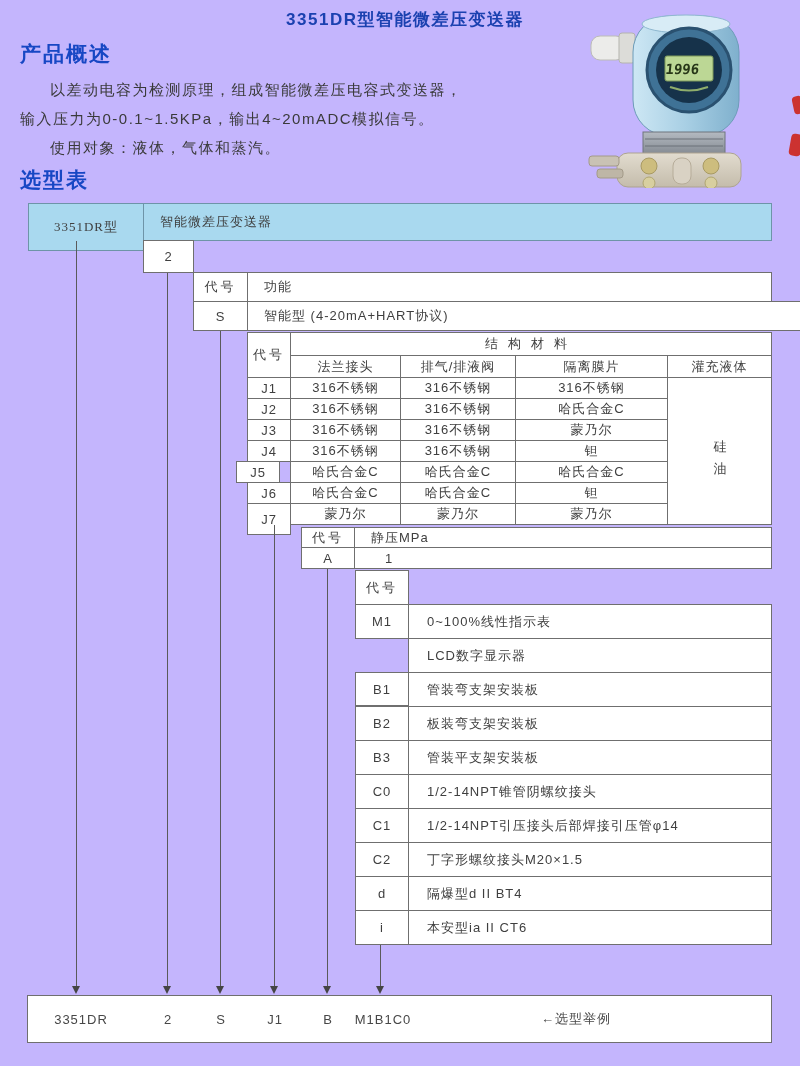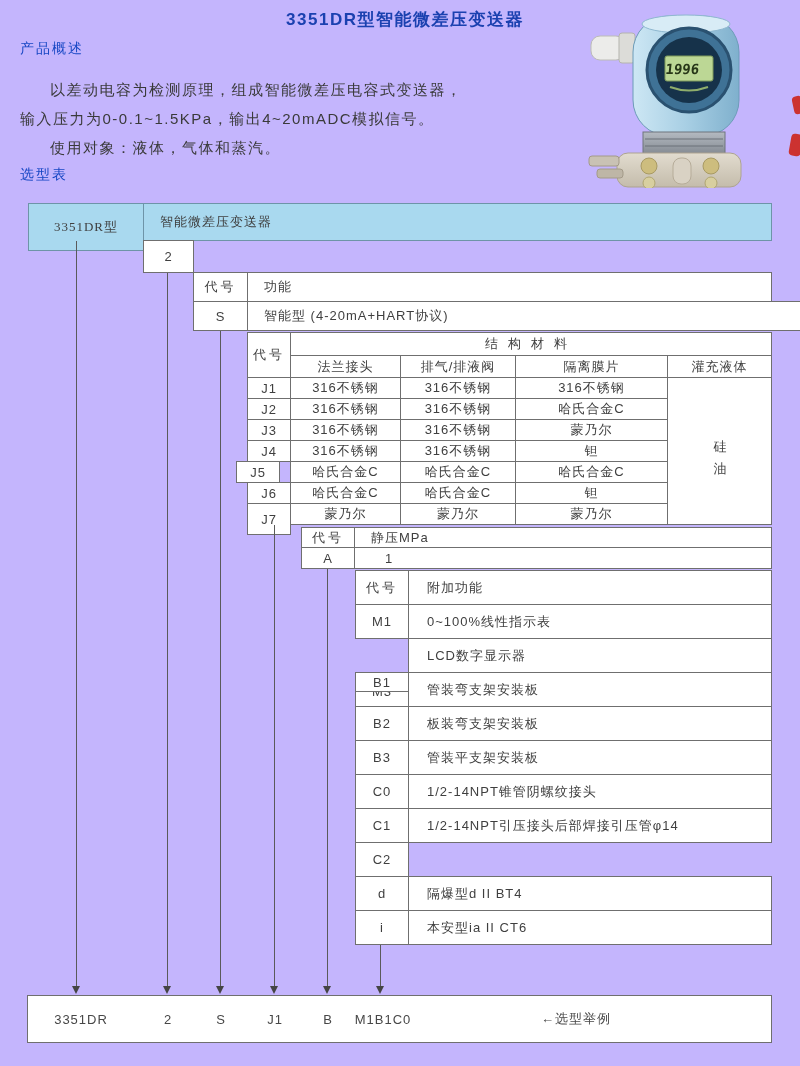--- a/index.html
+++ b/index.html
@@ -9,21 +9,21 @@
     color:#3c3c3c;
   }
 
   
   .title {
     position:absolute; left:0; top:8px; width:810px; margin:0;
     text-align:center; font-size:17px; font-weight:bold; color:#1b41b0;
     letter-spacing:1.5px;
   }
   .sec {
-    position:absolute; left:20px; margin:0; font-size:14px; font-weight:normal;
+    position:absolute; left:20px; margin:0; font-size:21px; font-weight:bold;
     color:#1747c4; letter-spacing:2px;
   }
   .para {
     position:absolute; left:20px; width:570px; margin:0;
     font-size:15px; line-height:20px; color:#3a3a3a; letter-spacing:1.5px;
     white-space:nowrap;
   }
   .indent { padding-left:30px; }
 
   
@@ -182,44 +182,44 @@
   <div class="cell center" style="left:515px; top:503px; width:153px; height:22px;">蒙乃尔</div>
 
   <div class="cell vtext" style="left:667px; top:377px; width:105px; height:148px;">硅油</div>
 
   <div class="cell center lsp" style="left:301px; top:527px; width:54px; height:21px;">代号</div>
   <div class="cell left" style="left:354px; top:527px; width:418px; height:21px;">静压MPa</div>
   <div class="cell center" style="left:301px; top:547px; width:54px; height:22px;">A</div>
   <div class="cell" style="left:354px; top:547px; width:418px; height:22px; padding-left:30px;">1</div>
 
   <div class="cell center lsp" style="left:355px; top:570px; width:54px; height:35px;">代号</div>
-  <div class="cell" style="left:408px; top:570px; width:364px; height:35px; padding-left:18px;">附加功能</div>
 
   <div class="cell center" style="left:355px; top:604px; width:54px; height:35px;">M1</div>
   <div class="cell" style="left:408px; top:604px; width:364px; height:35px; padding-left:18px;">0~100%线性指示表</div>
 
   <div class="cell center" style="left:355px; top:638px; width:54px; height:35px;margin-top:36px;">M3</div>
   <div class="cell" style="left:408px; top:638px; width:364px; height:35px; padding-left:18px;">LCD数字显示器</div>
 
-  <div class="cell center" style="left:355px; top:672px; width:54px; height:20px;">B1</div>
+  <div class="cell center" style="left:355px; top:672px; width:54px; height:34px;">B1</div>
   <div class="cell" style="left:408px; top:672px; width:364px; height:35px; padding-left:18px;">管装弯支架安装板</div>
 
   <div class="cell center" style="left:355px; top:706px; width:54px; height:35px;">B2</div>
   <div class="cell" style="left:408px; top:706px; width:364px; height:35px; padding-left:18px;">板装弯支架安装板</div>
 
   <div class="cell center" style="left:355px; top:740px; width:54px; height:35px;">B3</div>
   <div class="cell" style="left:408px; top:740px; width:364px; height:35px; padding-left:18px;">管装平支架安装板</div>
 
   <div class="cell center" style="left:355px; top:774px; width:54px; height:35px;">C0</div>
   <div class="cell" style="left:408px; top:774px; width:364px; height:35px; padding-left:18px;">1/2-14NPT锥管阴螺纹接头</div>
 
   <div class="cell center" style="left:355px; top:808px; width:54px; height:35px;">C1</div>
   <div class="cell" style="left:408px; top:808px; width:364px; height:35px; padding-left:18px;">1/2-14NPT引压接头后部焊接引压管φ14</div>
 
   <div class="cell center" style="left:355px; top:842px; width:54px; height:35px;">C2</div>
+  <div class="cell" style="left:408px; top:842px; width:364px; height:35px; padding-left:18px;">丁字形螺纹接头M20×1.5</div>
 
   <div class="cell center" style="left:355px; top:876px; width:54px; height:35px;">d</div>
   <div class="cell" style="left:408px; top:876px; width:364px; height:35px; padding-left:18px;">隔爆型d II BT4</div>
 
   <div class="cell center" style="left:355px; top:910px; width:54px; height:35px;">i</div>
   <div class="cell" style="left:408px; top:910px; width:364px; height:35px; padding-left:18px;">本安型ia II CT6</div>
 
   <div class="vline" style="left:76px;  top:241px; height:746px;"></div>
   <div class="vline" style="left:167px; top:273px; height:714px;"></div>
   <div class="vline" style="left:220px; top:331px; height:656px;"></div>

